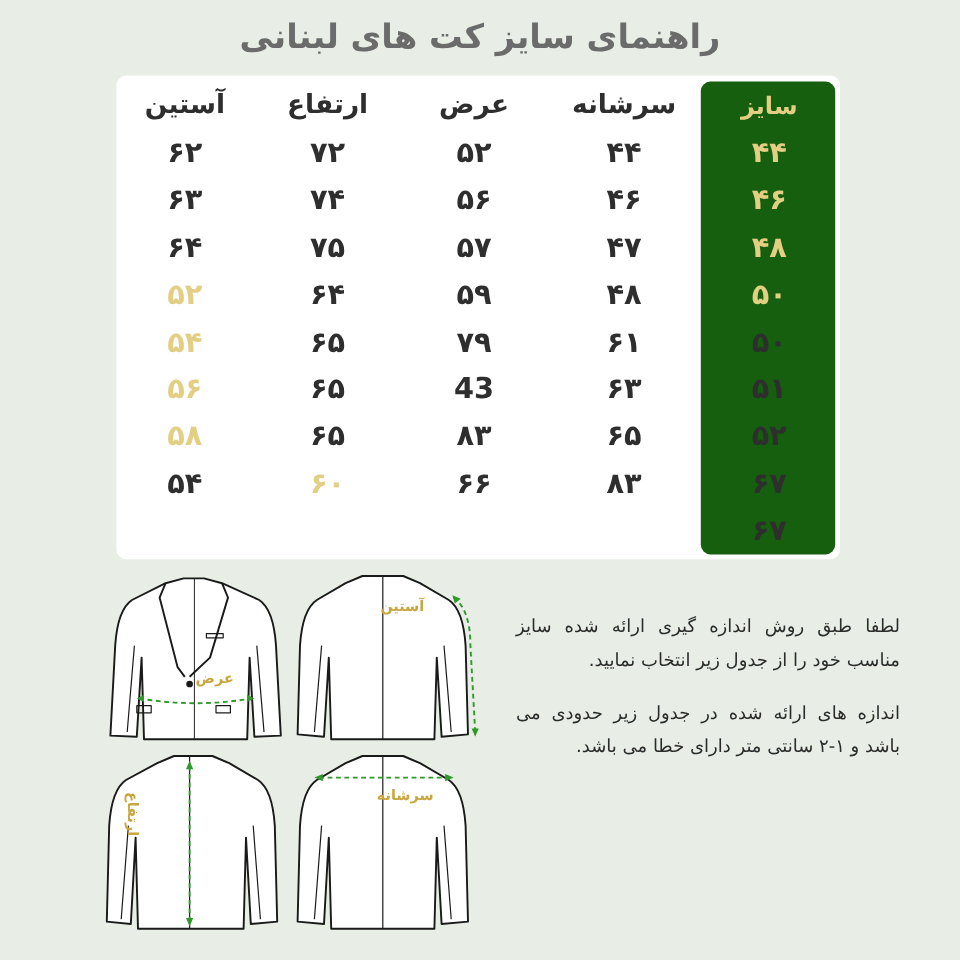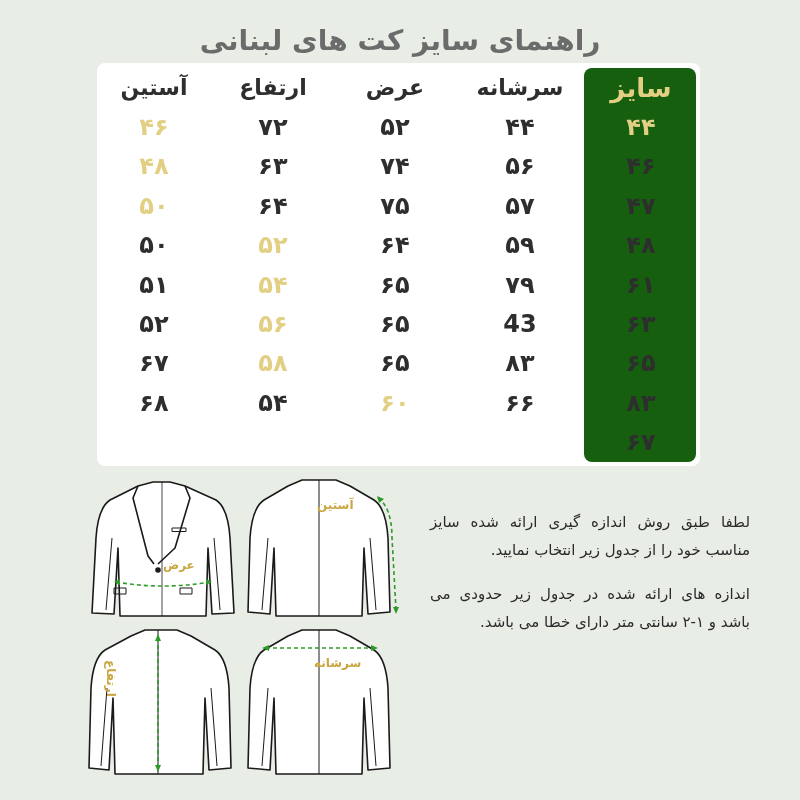--- a/index.html
+++ b/index.html
@@ -3,21 +3,21 @@
 <meta charset="utf-8">
 <style>
   html, body { margin:0; padding:0; }
   body {
     width:800px; height:800px; overflow:hidden;
     background:#e8eee6;
     font-family:"DejaVu Sans", sans-serif;
     position:relative;
   }
   .title {
-    position:absolute; left:0; top:24px; width:800px;
+    position:absolute; left:0; top:14px; width:800px;
     text-align:center; direction:rtl;
     font-size:28px; font-weight:bold; color:#6b6b6b;
     letter-spacing:0.5px;
   }
   .card {
     position:absolute; left:97px; top:63px; width:603px; height:403px;
     background:#ffffff; border-radius:8px;
   }
   .size-col {
     position:absolute; left:584px; top:68px; width:112px; height:394px;
@@ -29,21 +29,21 @@
     display:grid;
     grid-template-columns:112px 130px 120px 124px 114px;
     grid-template-rows:repeat(10, 39.4px);
   }
   .cell {
     display:flex; align-items:center; justify-content:center;
     font-weight:bold; font-size:24px; color:#2e2e2e;
   }
   .cell.head { font-size:22px; }
   .cell.size { color:#e2cf84; font-size:24px; }
-  .cell.size.head { font-size:26px; }
+  .cell.size.head { font-size:20px; }
 
   .notes {
     position:absolute; left:430px; top:508px; width:320px;
     direction:rtl; text-align:justify;
     font-size:15px; color:#2b2b2b; line-height:28px;
   }
   .notes p { margin:0 0 16px 0; text-align-last:right; }
 
   .diagram { position:absolute; }
   .mlabel {
@@ -64,20 +64,21 @@
   <div class="cell head size">سایز</div>
   <div class="cell head">سرشانه</div>
   <div class="cell head">عرض</div>
   <div class="cell head">ارتفاع</div>
   <div class="cell head">آستین</div>
 
   <div class="cell size">۴۴</div>
   <div class="cell">۴۴</div>
   <div class="cell">۵۲</div>
   <div class="cell">۷۲</div>
+  <div class="cell">۶۲</div>
 
   <div class="cell size">۴۶</div>
   <div class="cell">۴۶</div>
   <div class="cell">۵۶</div>
   <div class="cell">۷۴</div>
   <div class="cell">۶۳</div>
 
   <div class="cell size">۴۸</div>
   <div class="cell">۴۷</div>
   <div class="cell">۵۷</div>
@@ -107,21 +108,20 @@
   <div class="cell">۸۳</div>
   <div class="cell">۶۵</div>
 
   <div class="cell size">۵۸</div>
   <div class="cell">۶۷</div>
   <div class="cell">۸۳</div>
   <div class="cell">۶۶</div>
 
   <div class="cell size">۶۰</div>
   <div class="cell">۵۴</div>
-  <div class="cell">۶۸</div>
   <div class="cell">۶۷</div>
 </div>
 
 <div class="notes">
   <p>لطفا طبق روش اندازه گیری ارائه شده سایز مناسب خود را از جدول زیر انتخاب نمایید.</p>
   <p>اندازه های ارائه شده در جدول زیر حدودی می باشد و ۱-۲ سانتی متر دارای خطا می باشد.</p>
 </div>
 
 <svg class="diagram" style="left:88px;top:478px" width="150" height="140" viewBox="0 0 150 140">
   <g fill="#fff" stroke="#1a1a1a" stroke-width="1.6" stroke-linejoin="round">

